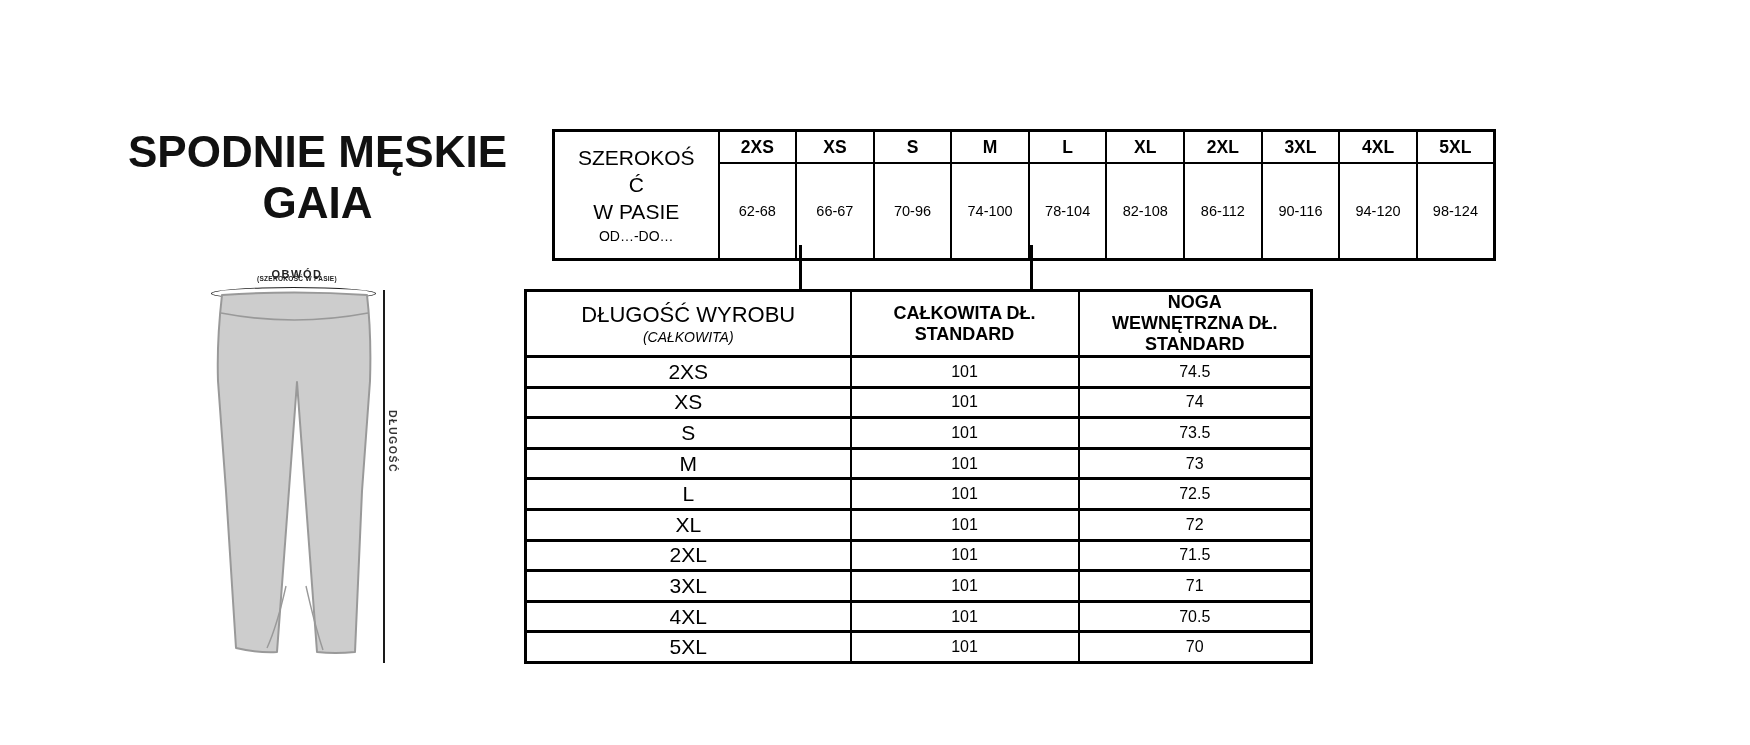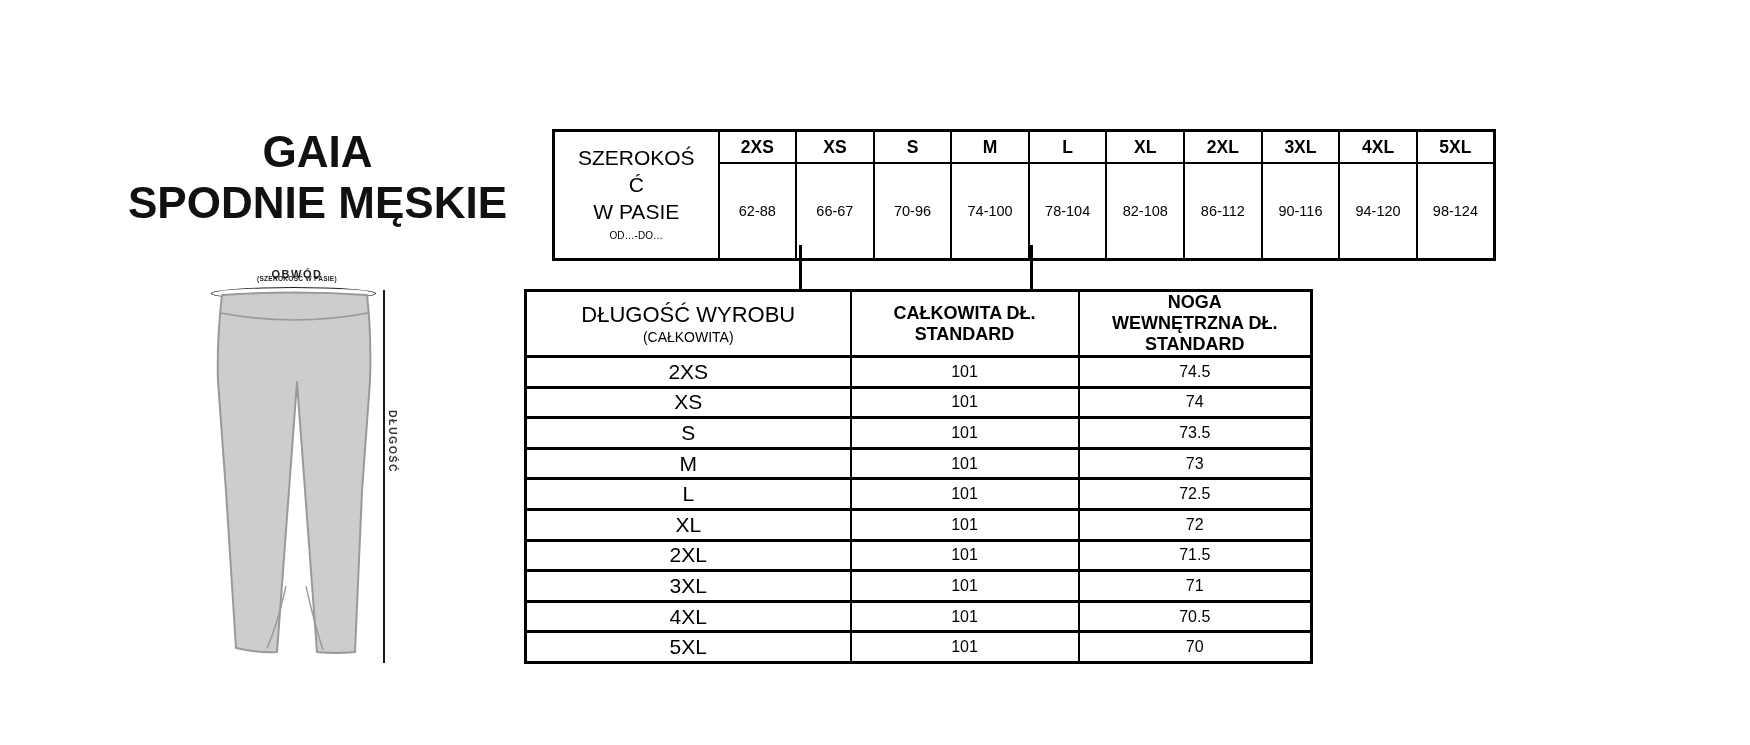--- a/index.html
+++ b/index.html
@@ -38,47 +38,47 @@
   }
 
   
   table{border-collapse:collapse;table-layout:fixed;position:absolute;background:#fff;}
   td{text-align:center;vertical-align:middle;padding:0;overflow:hidden;}
 
   
   .waist-table{left:552px;top:129px;width:941px;height:132px;border:3px solid #000;}
   .waist-table td{border:2px solid #000;}
   .wt-label{font-size:21px;line-height:27px;}
-  .wt-label .sub{font-size:10px;line-height:22px;}
+  .wt-label .sub{font-size:14px;line-height:22px;}
   .wt-size{font-weight:bold;font-size:17.5px;height:30px;}
   .wt-range{font-size:14.5px;}
 
   
   .connector{position:absolute;top:245px;height:46px;width:3px;background:#000;}
   .connector.c1{left:799px;}
   .connector.c2{left:1030px;}
 
   
   .length-table{left:524px;top:289px;width:786px;height:375px;border:3px solid #000;}
   .length-table td{border:3px solid #000;border-left-width:2px;border-right-width:2px;}
   .lt-h1{font-size:22px;line-height:26px;}
-  .lt-h1 .sub{font-size:14px;line-height:18px;}
+  .lt-h1 .sub{font-size:14px;line-height:18px;font-style:italic;}
   .lt-h23{font-weight:bold;font-size:18px;line-height:21px;}
   .lt-header td{height:62px;}
   .lt-size{font-size:21px;}
   .lt-num{font-size:16px;}
 </style>
 </head>
 <body>
 
 <div class="canvas">
 
   <div class="title">
+    <div>SPODNIE MĘSKIE</div>
     <div>GAIA</div>
-    <div>SPODNIE MĘSKIE</div>
   </div>
 
   <div class="obwod">OBWÓD</div>
   <div class="obwod-sub">(SZEROKOŚĆ W PASIE)</div>
   <div class="waist-ellipse"></div>
 
   <svg class="pants-svg" width="175" height="372" viewBox="0 0 175 372">
     <path d="M15,4
              Q 87,-1 160,4
              C 163,30 164,60 163,90
@@ -124,21 +124,21 @@
       <td class="wt-size">S</td>
       <td class="wt-size">M</td>
       <td class="wt-size">L</td>
       <td class="wt-size">XL</td>
       <td class="wt-size">2XL</td>
       <td class="wt-size">3XL</td>
       <td class="wt-size">4XL</td>
       <td class="wt-size">5XL</td>
     </tr>
     <tr>
-      <td class="wt-range">62-88</td>
+      <td class="wt-range">62-68</td>
       <td class="wt-range">66-67</td>
       <td class="wt-range">70-96</td>
       <td class="wt-range">74-100</td>
       <td class="wt-range">78-104</td>
       <td class="wt-range">82-108</td>
       <td class="wt-range">86-112</td>
       <td class="wt-range">90-116</td>
       <td class="wt-range">94-120</td>
       <td class="wt-range">98-124</td>
     </tr>

